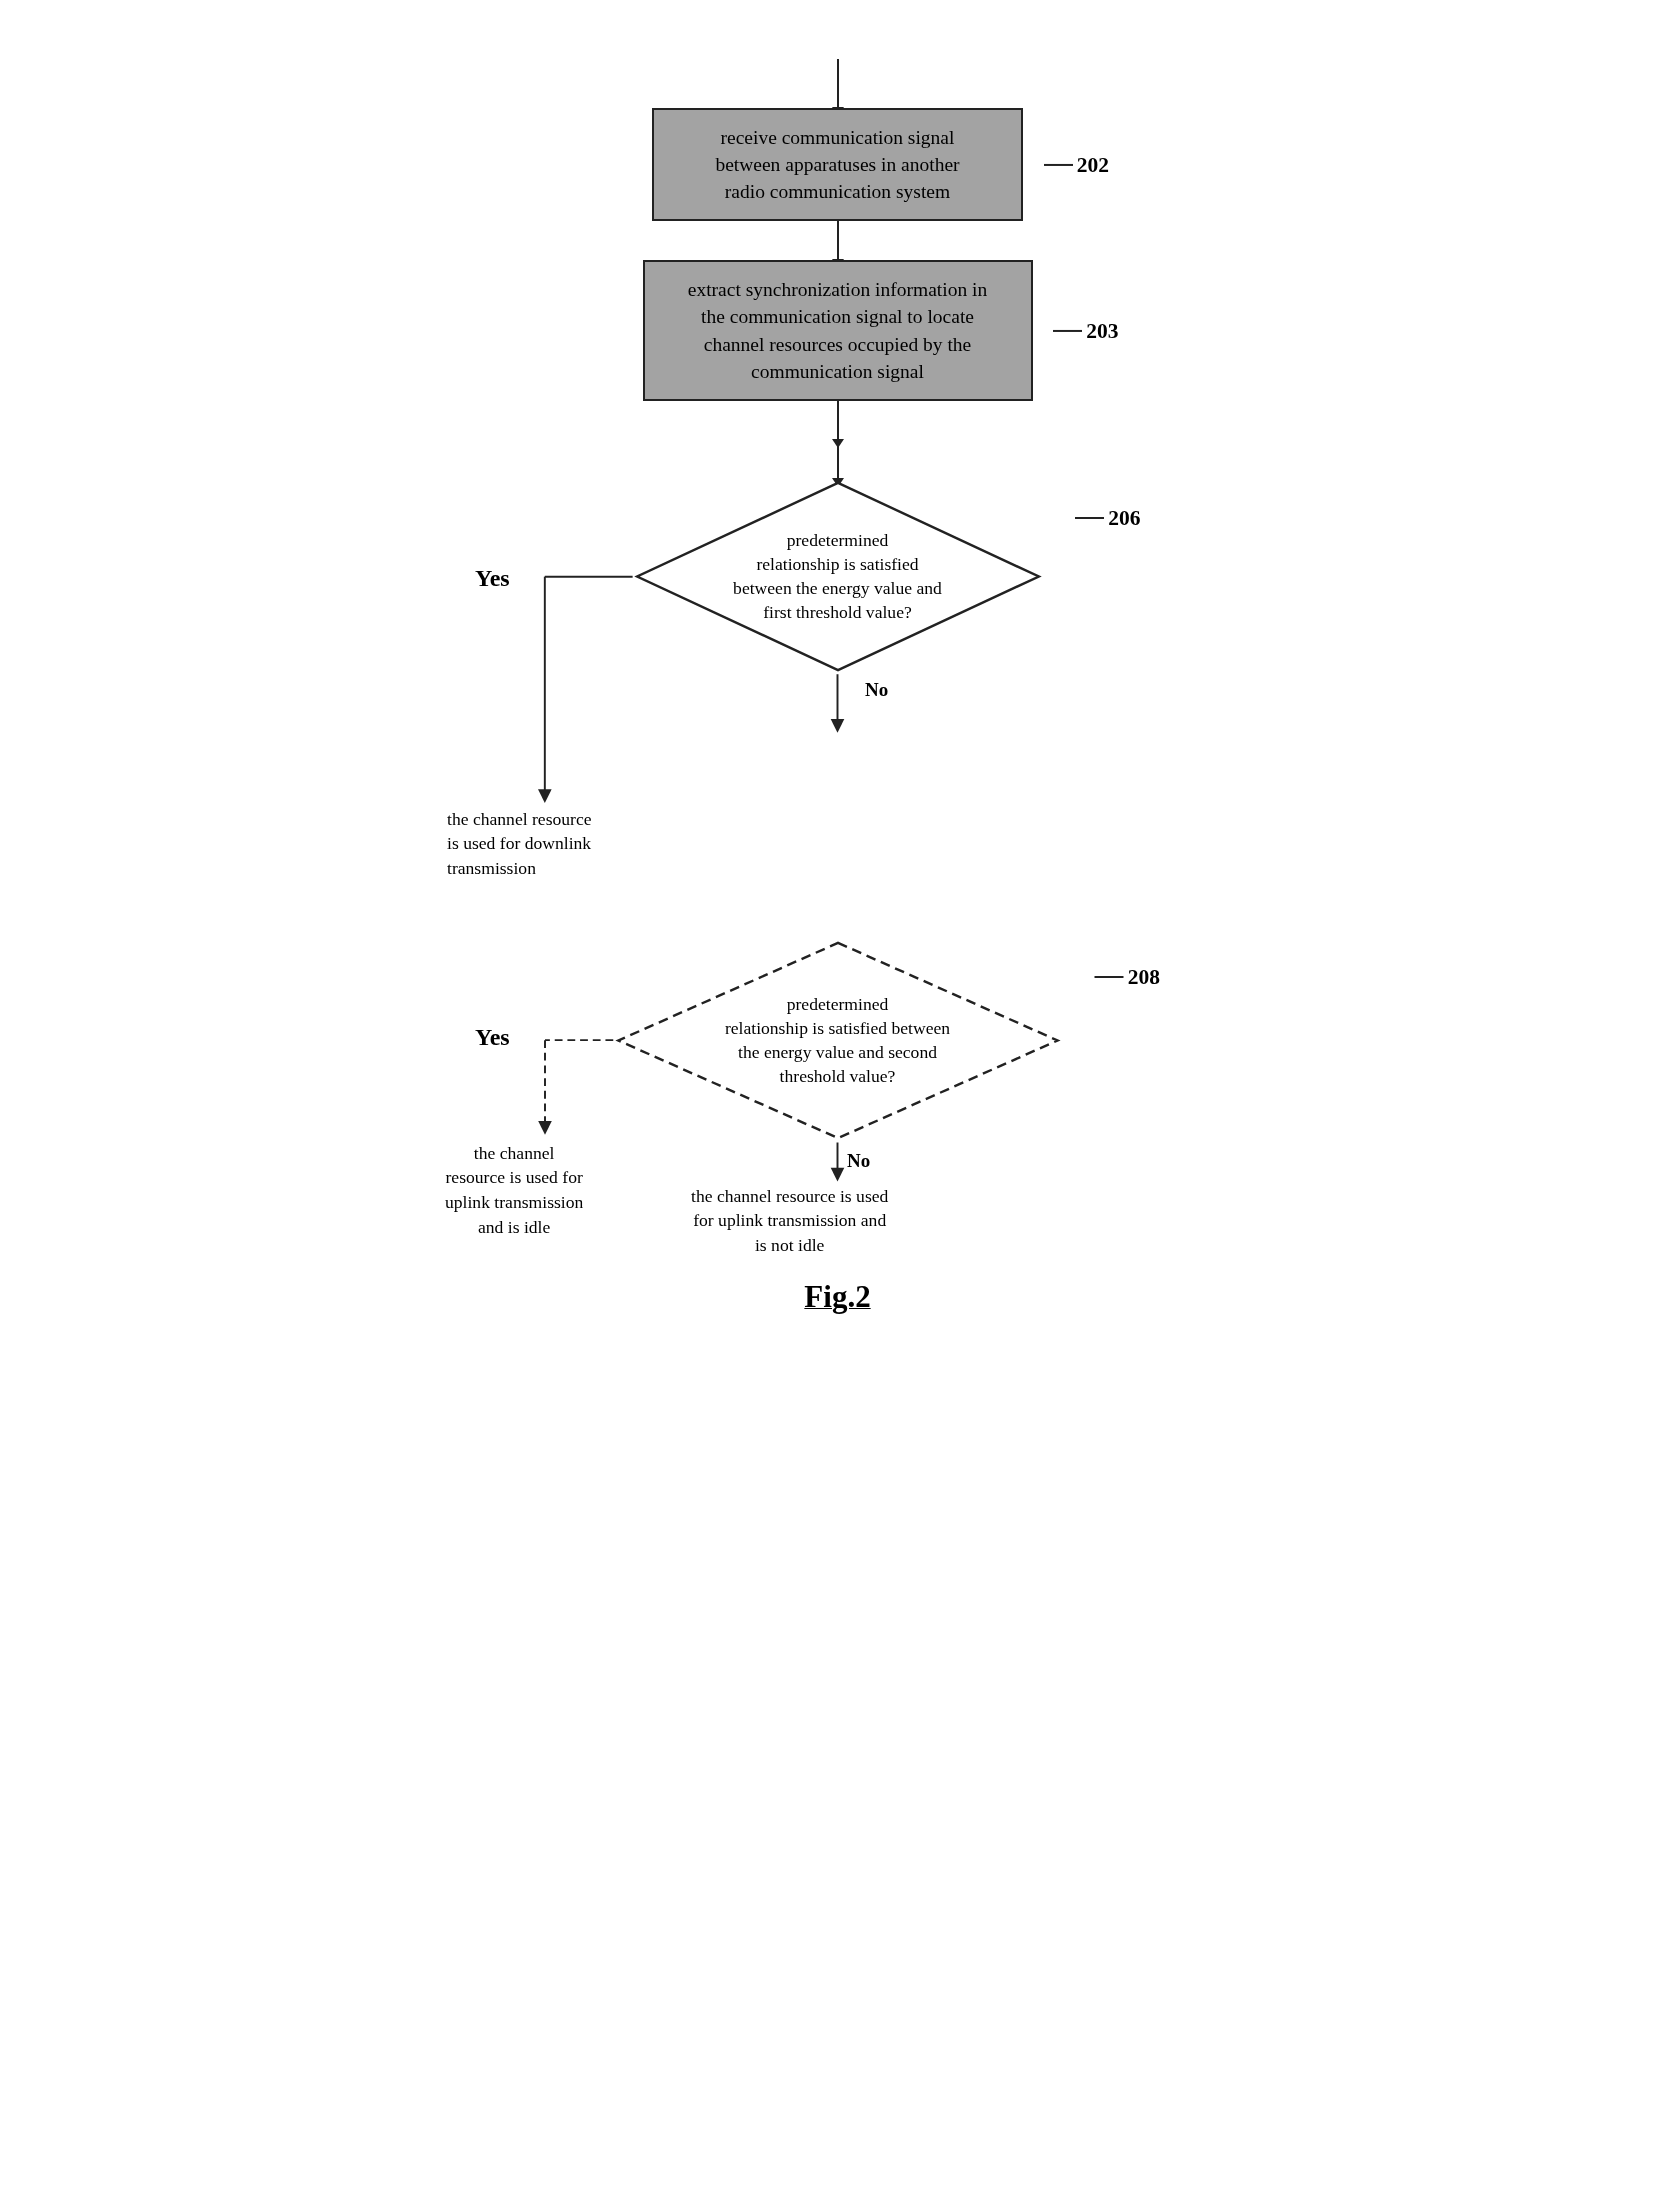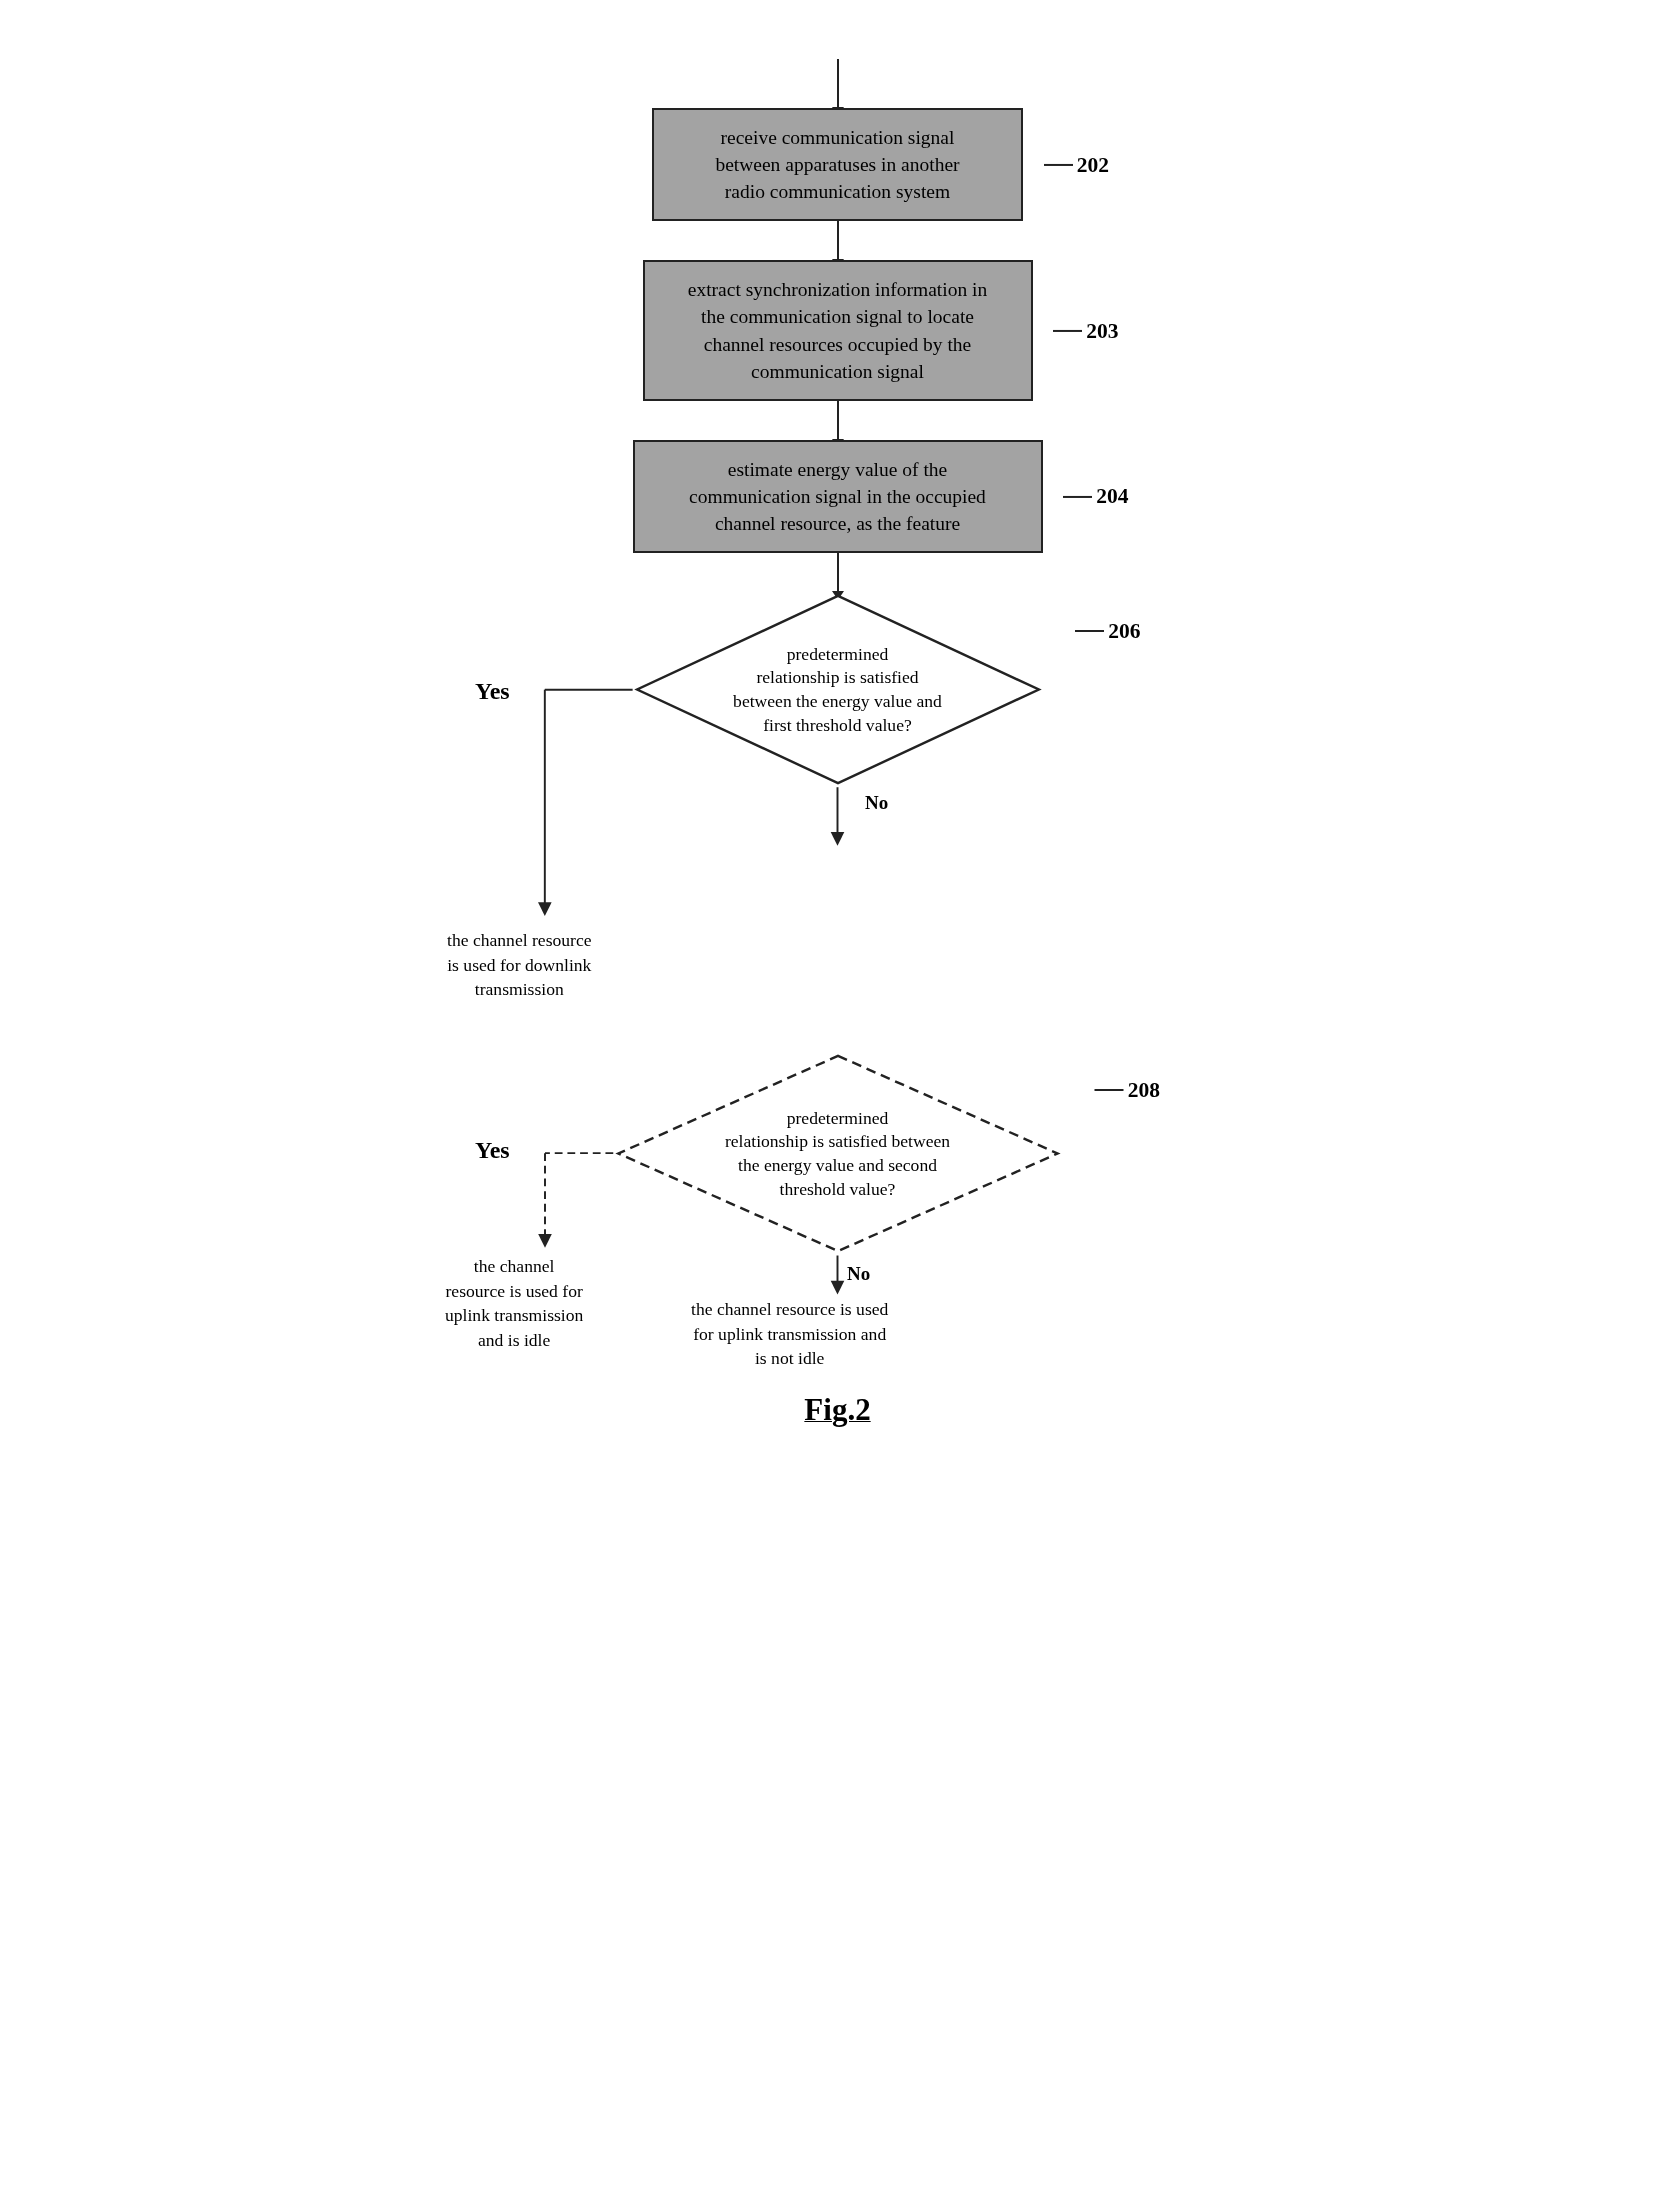--- a/index.html
+++ b/index.html
@@ -195,26 +195,20 @@
   <div class="flow-box box-203" style="position:relative;">
     <span style="white-space:pre-line;">extract synchronization information in
 the communication signal to locate
 channel resources occupied by the
 communication signal</span>
     <span class="ref-label">203</span>
   </div>
 
   <div class="arrow-down" style="height:39px;"></div>
 
-  <div class="flow-box box-204" style="position:relative;">
-    <span style="white-space:pre-line;">estimate energy value of the
-communication signal in the occupied
-channel resource, as the feature</span>
-    <span class="ref-label">204</span>
-  </div>
 
   <div class="arrow-down" style="height:39px;"></div>
 
   <div class="branch-section" style="position:relative; height:449px;">
 
     <div class="diamond-wrapper" style="position:absolute; top:0; left:50%; transform:translateX(-50%);">
       <svg class="diamond" viewBox="0 0 420 200" xmlns="http://www.w3.org/2000/svg">
         <polygon points="210,4 416,100 210,196 4,100" fill="white" stroke="#222" stroke-width="2.5"></polygon>
       </svg>
       <div class="diamond-text">
@@ -231,21 +225,21 @@
     </div>
 
     <svg style="position:absolute;top:0;left:0;width:100%;height:449px;overflow:visible;" viewBox="0 0 860 460" width="839" height="449">
 
       <line x1="220" y1="100" x2="130" y2="100" stroke="#222" stroke-width="2"></line>
 
       <line x1="130" y1="100" x2="130" y2="320" stroke="#222" stroke-width="2"></line>
       <polygon points="130,332 123,318 137,318" fill="#222"></polygon>
     </svg>
 
-    <div style="position:absolute; top:336px; left:29px; text-align:center;">
+    <div style="position:absolute; top:328px; left:29px; ">
       <span style="font-size:17.6px; line-height:1.4; white-space:pre-line;">the channel resource
 is used for downlink
 transmission</span>
     </div>
 
     <div style="position:absolute; top:200px; left:447px;">
       <span class="label-no">No</span>
     </div>
 
     <svg style="position:absolute;top:0;left:0;width:100%;height:449px;overflow:visible;" viewBox="0 0 860 460" width="839" height="449">

